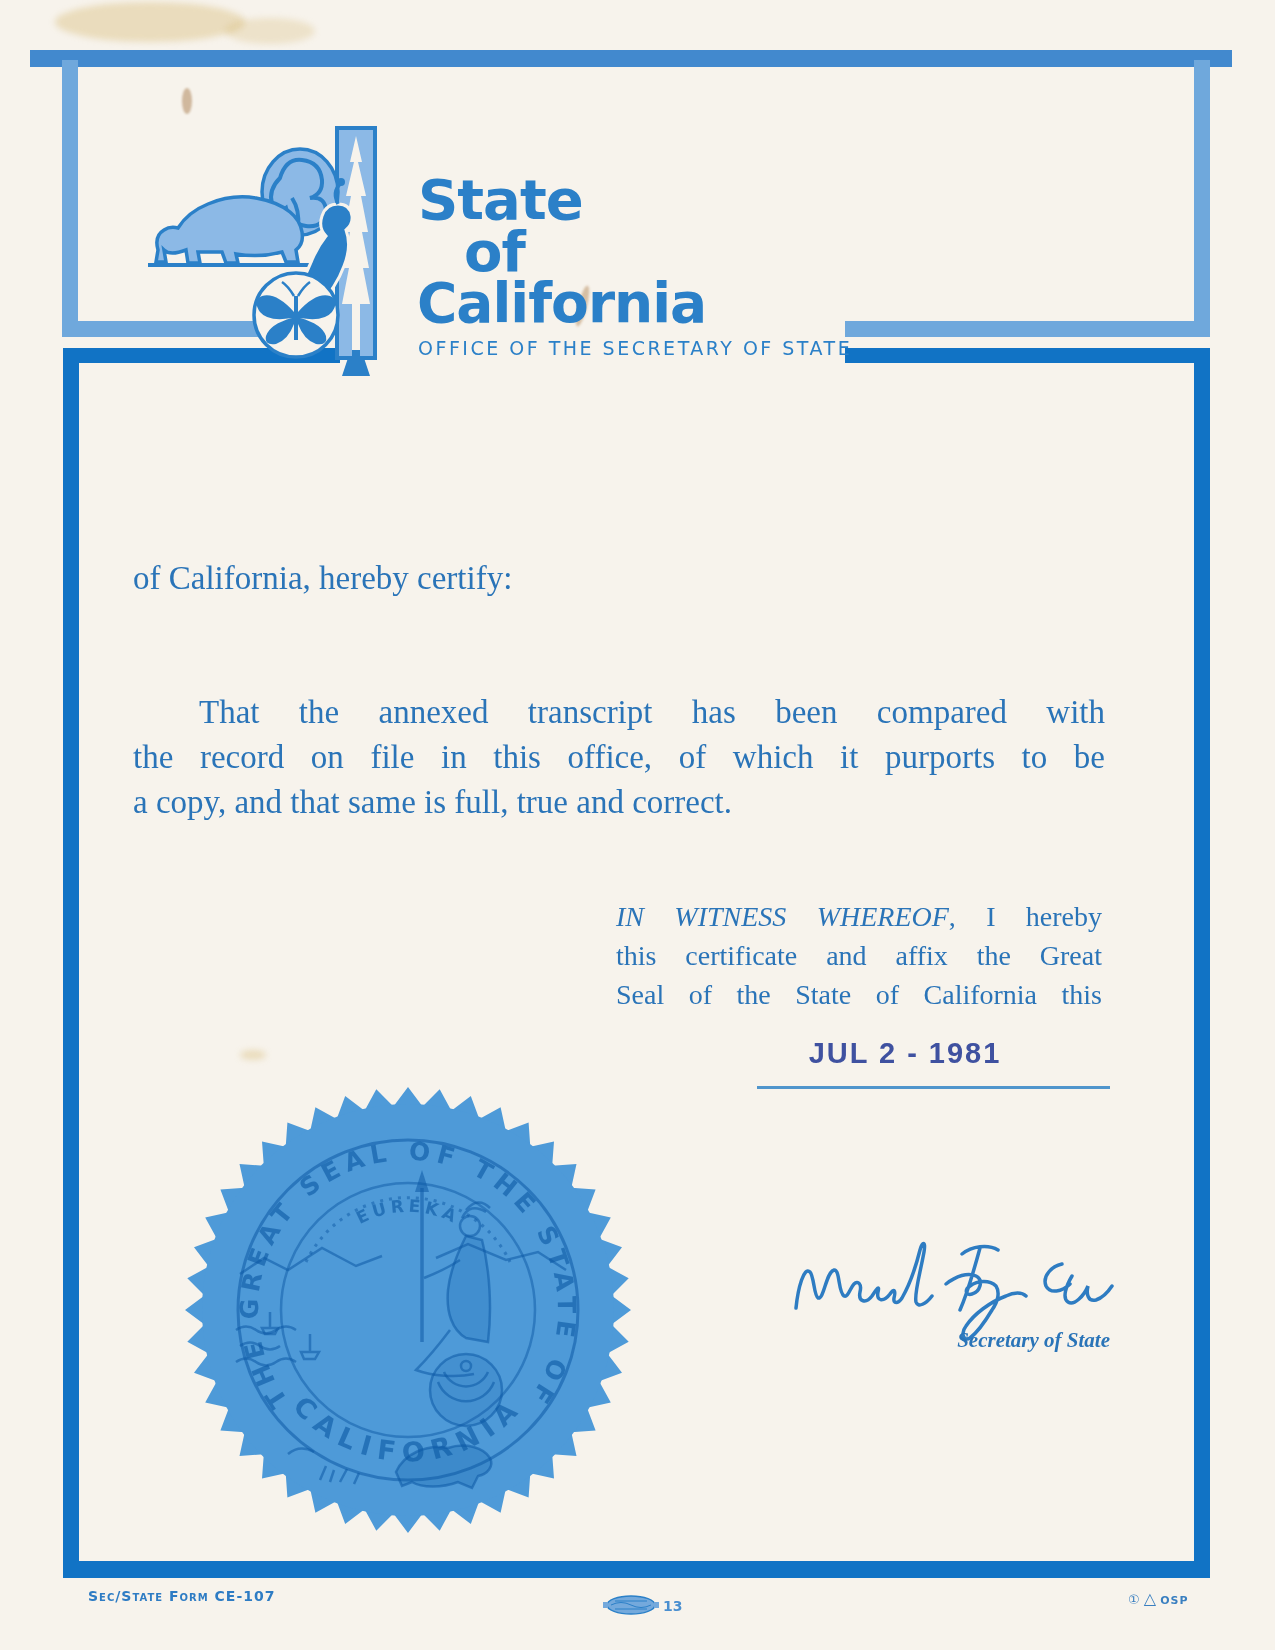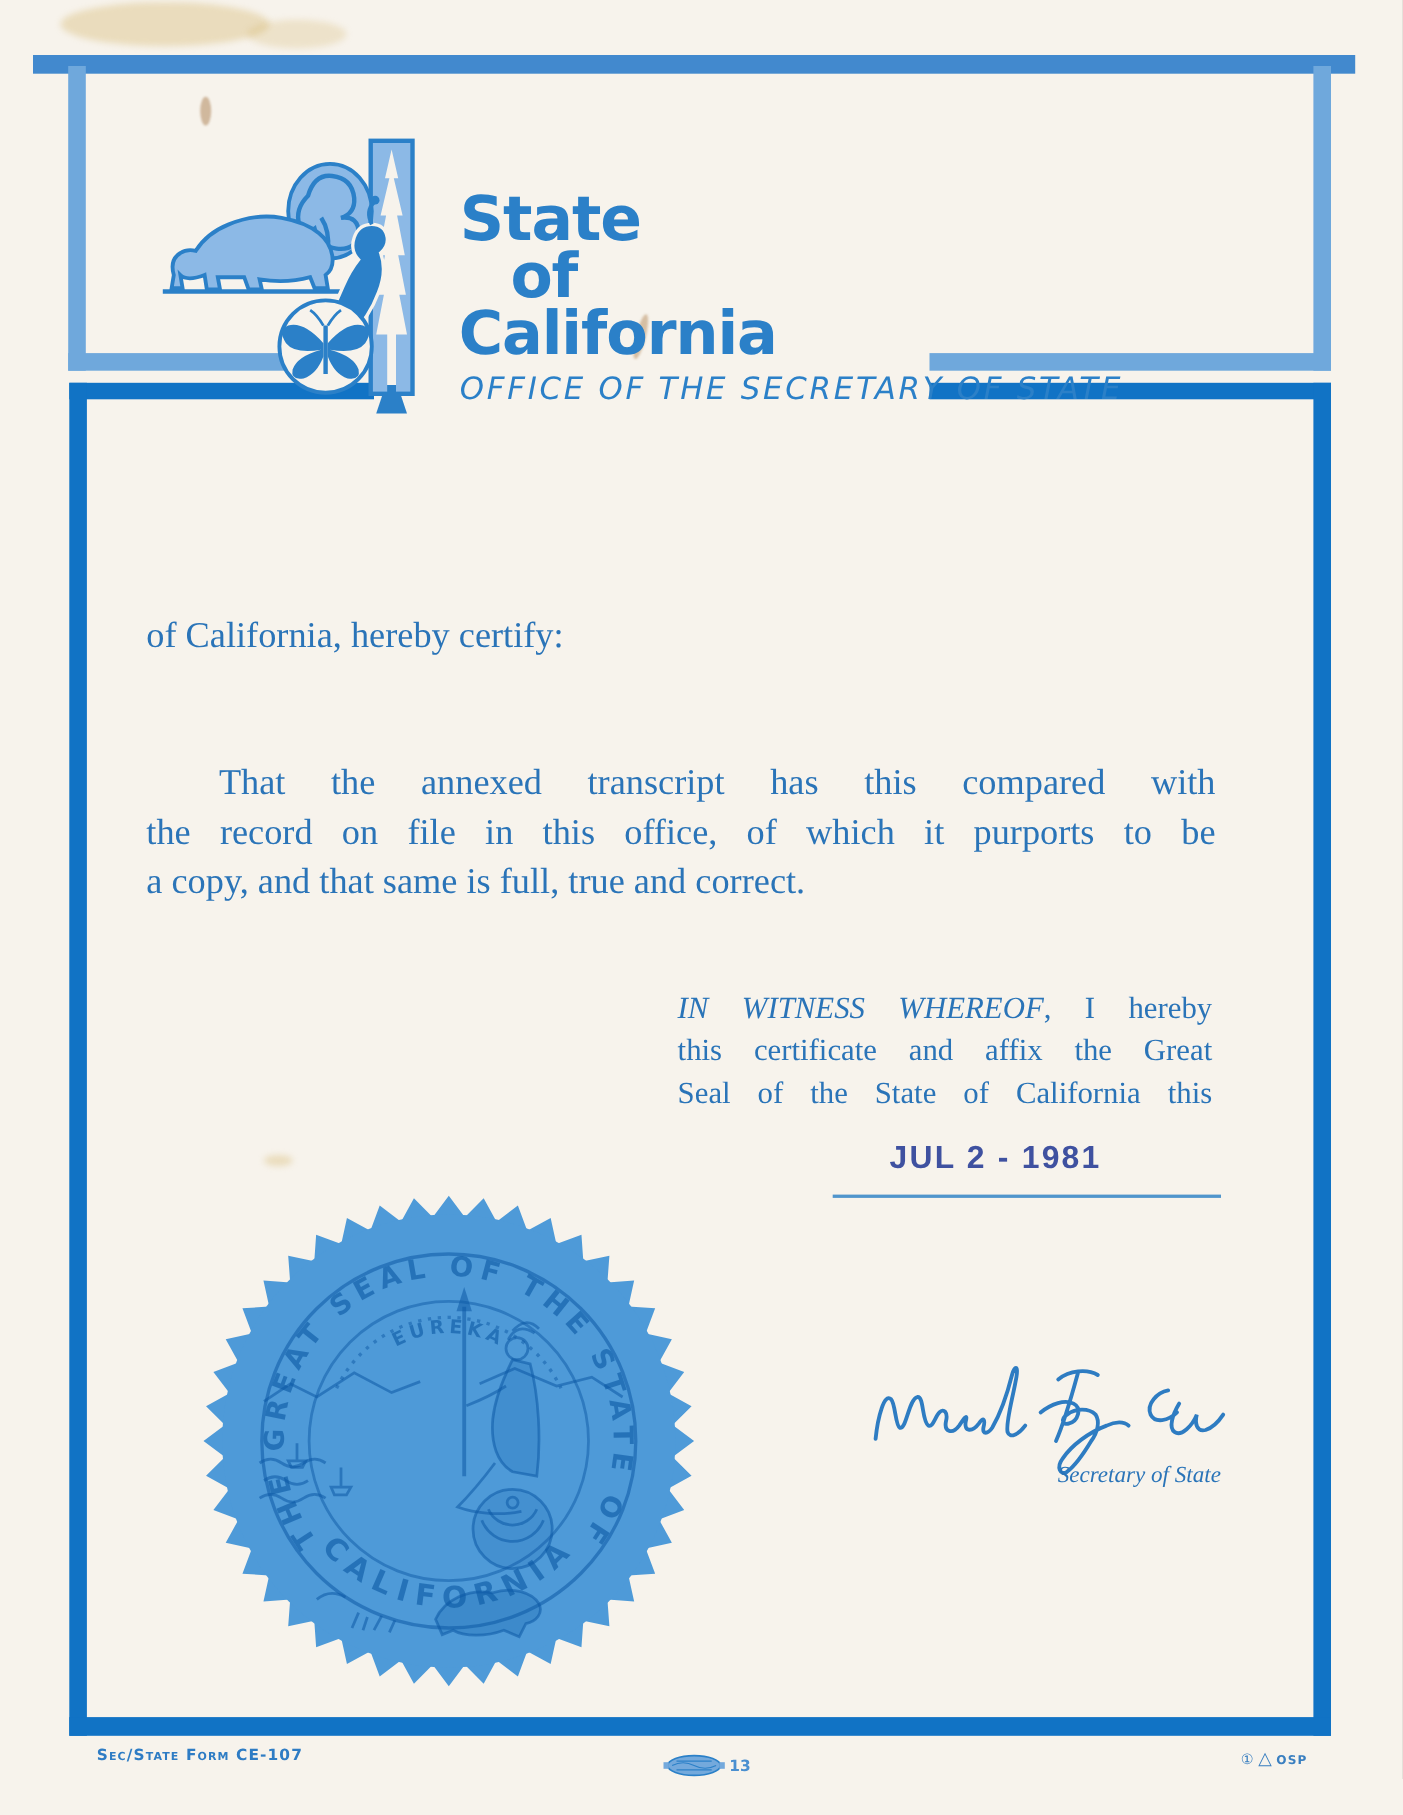--- a/index.html
+++ b/index.html
@@ -15,23 +15,22 @@
   .bar.light{background:var(--frame_light,#6fa8dc);}
   .bar.strip{background:var(--top_strip,#4289ce);}
   
   .brand{
     position:absolute; color:var(--logo_blue,#2b80c8);
     font-family:"DejaVu Sans", sans-serif; font-weight:bold; letter-spacing:-1px;
     line-height:1;
   }
   .office{
     position:absolute; color:var(--logo_blue,#2b80c8);
-    font-family:"DejaVu Sans", sans-serif; font-size:28px; letter-spacing:2.5px;
+    font-family:"DejaVu Sans", sans-serif; font-size:19px; letter-spacing:2.5px;
     white-space:nowrap;
-    font-style:italic;
   }
   
   .bodytext{
     position:absolute; color:var(--text_blue,#2a74b8);
     font-size:33px; line-height:45px; width:972px; left:133px;
   }
   .line-just{text-align:justify; text-align-last:justify;}
   .indent{text-indent:66px;}
   .name-ital{font-style:italic;}
   
@@ -45,21 +44,21 @@
     font-family:"Liberation Sans", sans-serif; font-weight:bold; font-size:29px;
     letter-spacing:2px; color:var(--stamp_indigo,#3f51a0);
   }
   .daterule{
     position:absolute; left:757px; width:353px; top:1086px; height:3px;
     background:#5095cc;
   }
   
   .sig-title{
     position:absolute; left:860px; width:250px; top:1328px; text-align:right;
-    font-style:italic; font-weight:normal; font-size:21px; color:var(--text_blue,#2a74b8);
+    font-style:italic; font-weight:bold; font-size:21px; color:var(--text_blue,#2a74b8);
   }
   
   .form-num{
     position:absolute; left:88px; top:1588px;
     font-family:"DejaVu Sans", sans-serif; font-size:14px; font-weight:bold;
     font-variant:small-caps; letter-spacing:1px; color:#2e7cc4; white-space:nowrap;
   }
   .bug-num{
     position:absolute; left:663px; top:1598px;
     font-family:"DejaVu Sans", sans-serif; font-size:14px; font-weight:bold; color:#4a8fd0;
@@ -141,21 +140,21 @@
   <div class="brand" style="left:418px;top:172px;font-size:56px;">State</div>
   <div class="brand" style="left:464px;top:224px;font-size:56px;">of</div>
   <div class="brand" style="left:417px;top:276px;font-size:55px;">California</div>
   <div class="office" style="left:418px;top:337px;">OFFICE OF THE SECRETARY OF STATE</div>
 
   <div class="bodytext" style="top:556px;">
     <div>of California, hereby certify:</div>
   </div>
 
   <div class="bodytext" style="top:690px;">
-    <div class="line-just indent">That the annexed transcript has this compared with</div>
+    <div class="line-just indent">That the annexed transcript has been compared with</div>
     <div class="line-just">the record on file in this office, of which it purports to be</div>
     <div>a copy, and that same is full, true and correct.</div>
   </div>
 
   <div class="witness">
     <div class="line-just"><span class="name-ital">IN WITNESS WHEREOF</span><span>, I hereby</span></div>
     <div class="line-just">this certificate and affix the Great</div>
     <div class="line-just">Seal of the State of California this</div>
   </div>
 

